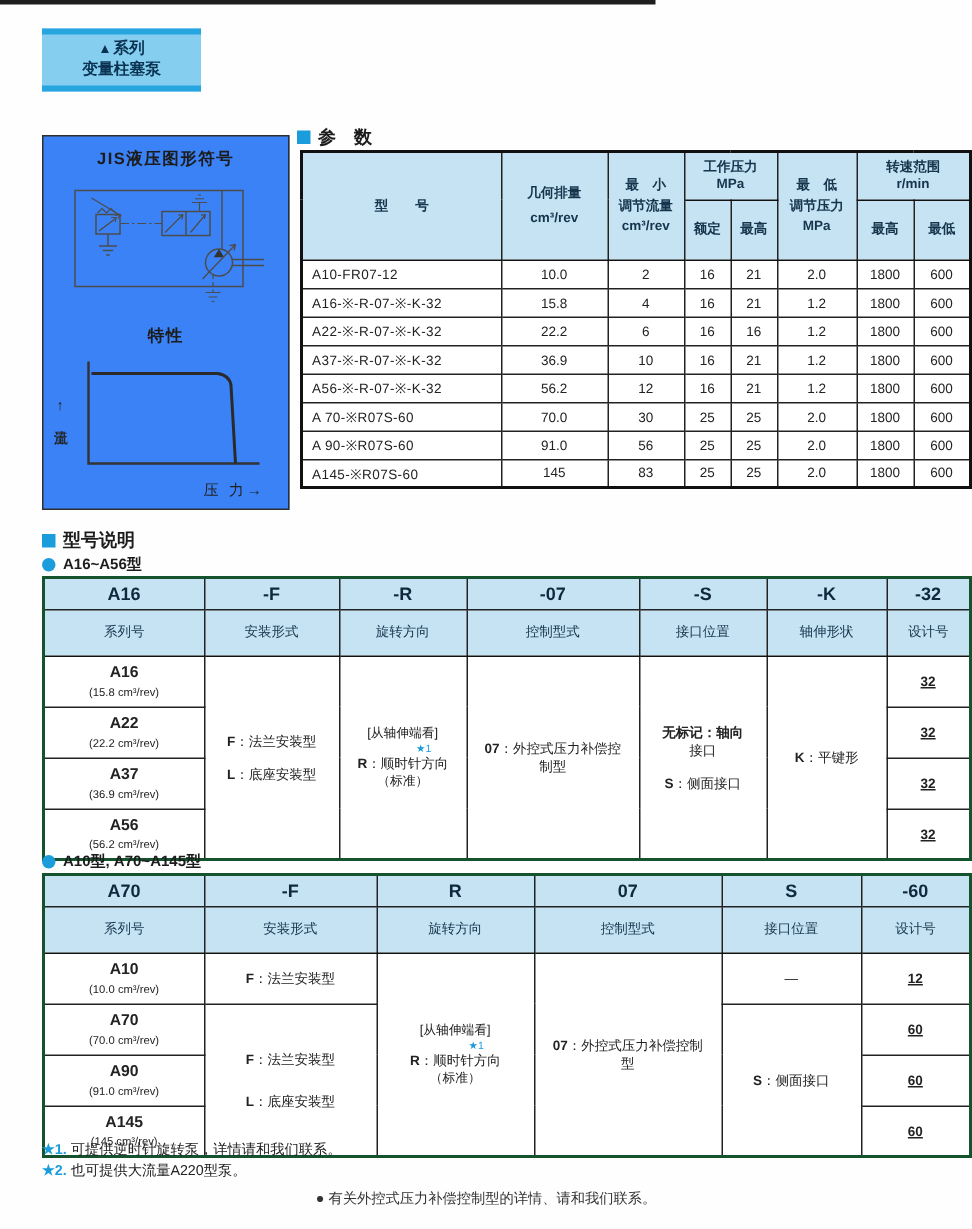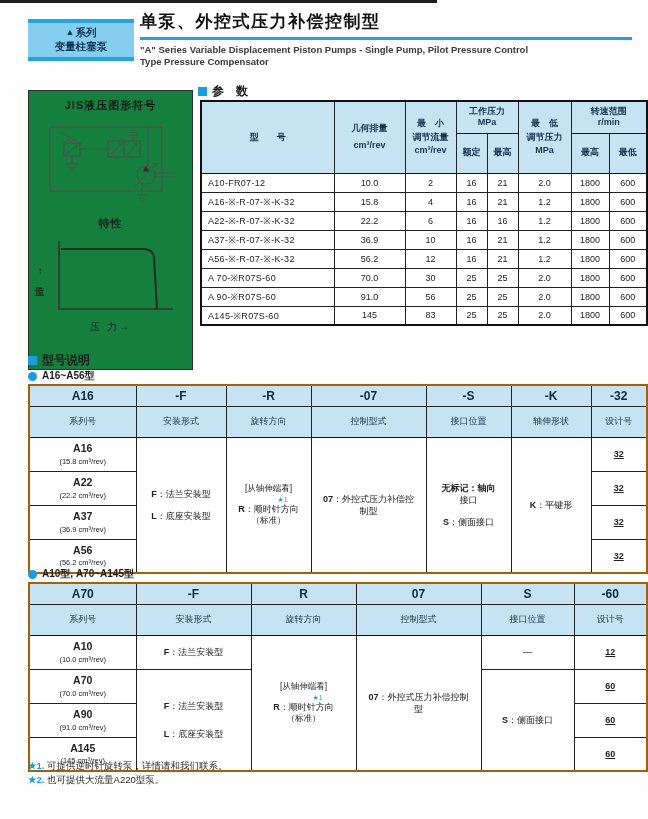--- a/index.html
+++ b/index.html
@@ -14,28 +14,28 @@
     display:flex; flex-direction:column; align-items:center; justify-content:center;
     color:#0a3352; font-weight:bold; font-size:10.5px; line-height:1.3; }
   .logo-line1 { display:flex; align-items:center; gap:1px; }
   .logo-tri { font-size:9px; color:#0a3352; }
   .title-block { position:absolute; left:140px; top:10px; width:500px; }
   .page-title { font-size:17px; font-weight:bold; letter-spacing:1.5px; color:#111; }
   .title-rule { width:492px; height:2.5px; background:#2a9fd9; margin-top:4px; }
   .subtitle { margin-top:4px; font-size:9.5px; color:#3a3a3a; line-height:1.35; font-weight:bold; }
 
   
-  .left-panel { position:absolute; left:28px; top:90px; width:165px; height:280px;
-    border:1.5px solid #2e2e2e; background:#15803d; }
+  .left-panel { position:absolute; left:28px; top:90px; width:165px; height:250px;
+    border:1.5px solid #2e2e2e; background:#3b82f6; }
   .panel-title { text-align:center; font-weight:bold; font-size:11px; margin-top:7px; letter-spacing:1px; }
   .schematic-wrap { display:flex; justify-content:center; margin-top:4px; }
   .curve-area { display:flex; margin-top:6px; padding-left:6px; }
   .y-label { writing-mode:vertical-rl; text-orientation:upright; font-size:9.5px; line-height:1;
     margin-top:28px; letter-spacing:2px; color:#222; }
-  .x-label { text-align:center; font-size:10px; margin-top:1px; color:#222; letter-spacing:2px; }
+  .x-label { text-align:right; font-size:10px; margin-top:1px; color:#222; letter-spacing:2px; }
 
   
   .sec-heading { position:absolute; display:flex; align-items:center; gap:5px; font-weight:bold; font-size:12px; }
   .sq-bullet { width:9px; height:9px; background:#1b9ddb; flex:0 0 auto; }
   .sub-label { position:absolute; display:flex; align-items:center; gap:5px; font-size:10px; font-weight:bold; }
   .dot-bullet { width:9px; height:9px; border-radius:50%; background:#1b9ddb; flex:0 0 auto; }
 
   
   table { border-collapse:collapse; table-layout:fixed; background:#fff; }
   th, td { border:1px solid #222; }
@@ -45,21 +45,21 @@
   .params-table { position:absolute; left:200px; top:100px; width:446px; border:2px solid #111; }
   .params-table th { font-size:9px; font-weight:bold; line-height:1.25; color:#16344c; }
   .params-table thead tr:first-child th { border-bottom-width:1px; }
   .params-table thead th { border-bottom:1.5px solid #111; }
   .params-table td { font-size:9px; height:19px; text-align:center; color:#222; }
   .params-table td.model-cell { text-align:left; padding-left:6px; letter-spacing:0.3px; }
   .hgap { margin-top:6px; }
   .hgap-sm { margin-top:2px; }
 
   
-  .model-table { position:absolute; left:28px; width:618px; border:2px solid #a16207; }
+  .model-table { position:absolute; left:28px; width:618px; border:2px solid #14532d; }
   .model-table th.code { font-size:12px; font-weight:bold; height:21px; color:#10283d; }
   .model-table th.lab { font-size:9px; font-weight:normal; height:31px; color:#16344c; border-bottom:1.5px solid #111; }
   .model-table td { font-size:9px; height:34px; text-align:center; vertical-align:middle; line-height:1.35; color:#222; padding:2px 3px; }
   .series-name { font-weight:bold; font-size:10.5px; }
   .series-disp { font-size:7.5px; margin-top:1px; }
   .design-num { font-weight:bold; font-size:10px;text-decoration:underline; }
   .kv b { font-weight:bold; }
   .cell-gap { margin-top:10px; }
   .star-mark { color:#1b9ddb; font-size:7px; line-height:1; display:block; text-align:center; margin:2px 0 0 28px; }
   .note-line { font-size:8.5px; }
@@ -79,28 +79,20 @@
   <div class="top-strip"></div>
 
   <div class="logo-box">
     <div class="logo-line1">
       <span class="logo-tri">▲</span>
       <span>系列</span>
     </div>
     <div>变量柱塞泵</div>
   </div>
 
-  <div class="title-block">
-    <div class="page-title">单泵、外控式压力补偿控制型</div>
-    <div class="title-rule"></div>
-    <div class="subtitle">
-      <div>"A" Series Variable Displacement Piston Pumps - Single Pump, Pilot Pressure Control</div>
-      <div>Type Pressure Compensator</div>
-    </div>
-  </div>
 
   <div class="left-panel">
     <div class="panel-title">JIS液压图形符号</div>
     <div class="schematic-wrap">
       <svg width="150" height="92" viewBox="0 0 150 92">
         <g stroke="#4c4c4c" fill="none" stroke-width="1">
           <rect x="14" y="10" width="112" height="64"></rect>
 
           <rect x="28" y="26" width="16" height="13"></rect>
           <path d="M30,37 L42,28"></path>
@@ -456,13 +448,17 @@
   </table>
 
   <div class="footnote" style="top:760px;">
     <span class="star">★1.</span>
     <span>可提供逆时针旋转泵，详情请和我们联系。</span>
   </div>
   <div class="footnote" style="top:774px;">
     <span class="star">★2.</span>
     <span>也可提供大流量A220型泵。</span>
   </div>
+  <div class="center-note" style="top:793px;">
+    <span>●</span>
+    <span>有关外控式压力补偿控制型的详情、请和我们联系。</span>
+  </div>
 </div>
 
 </body></html>

